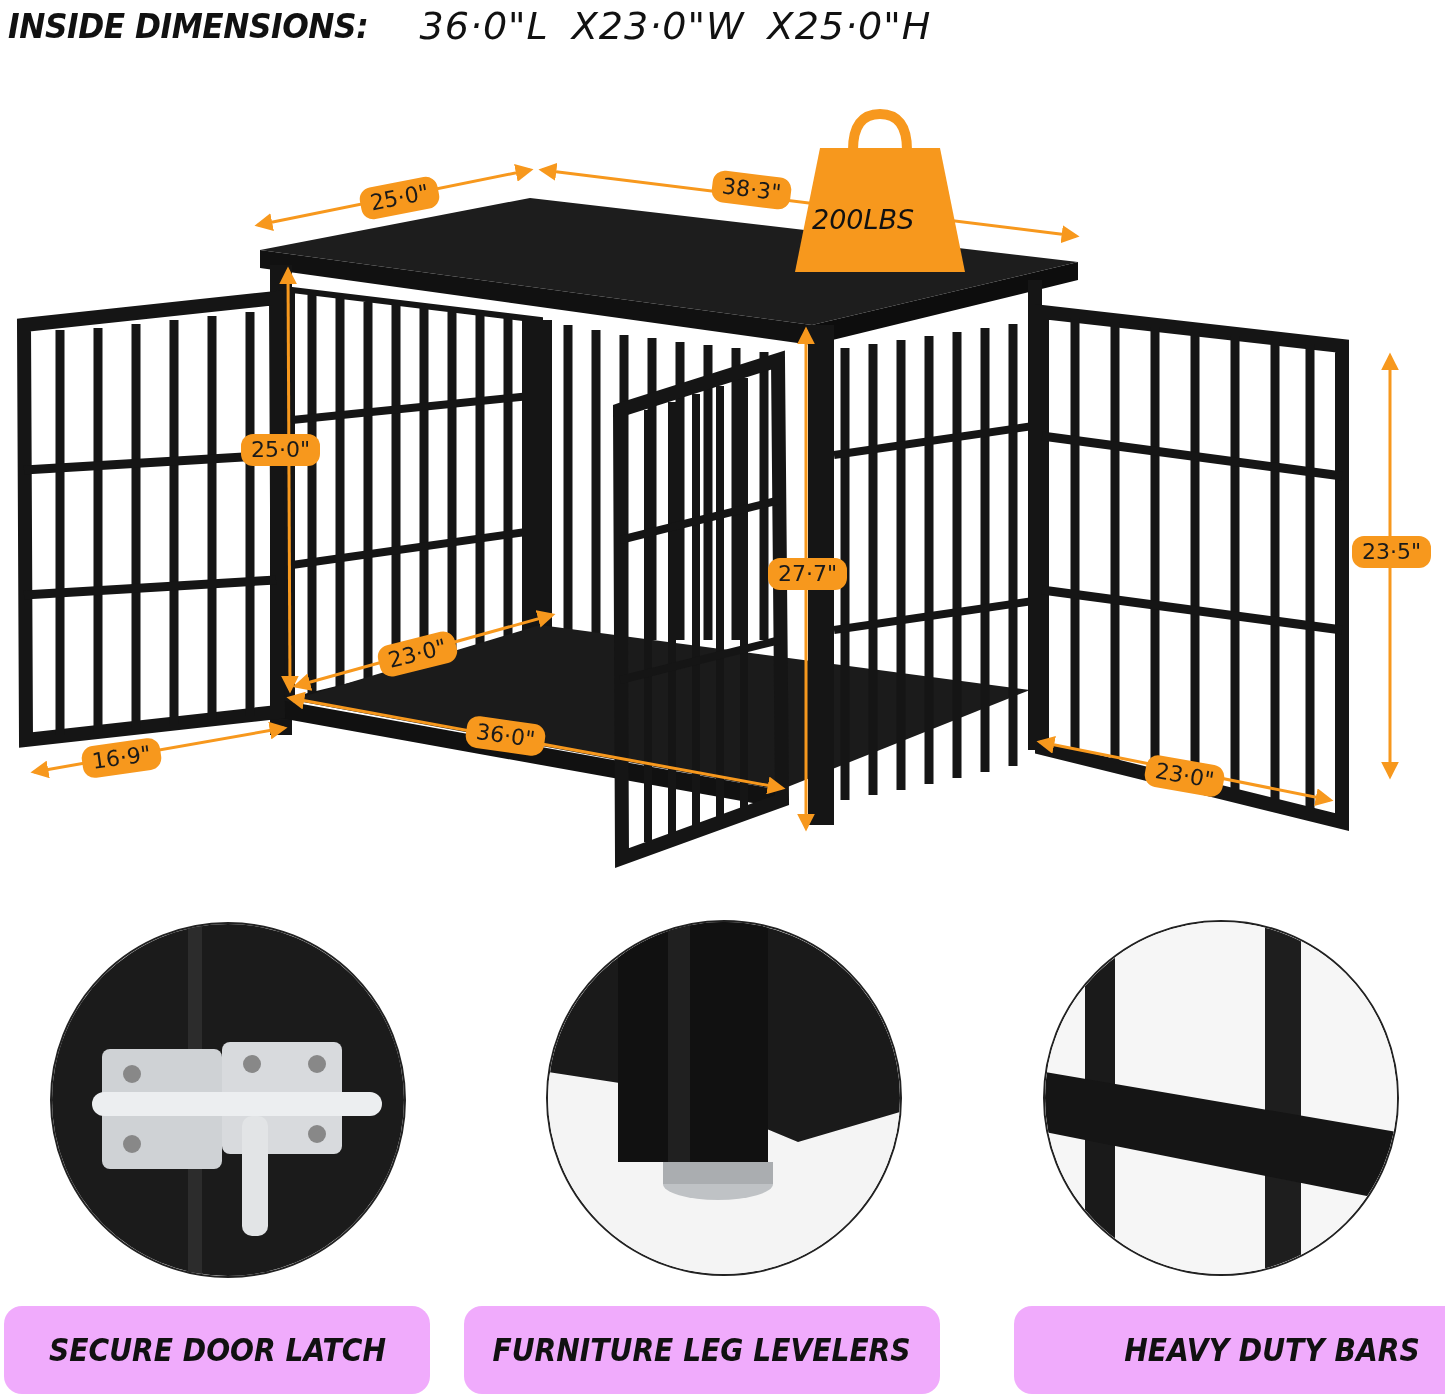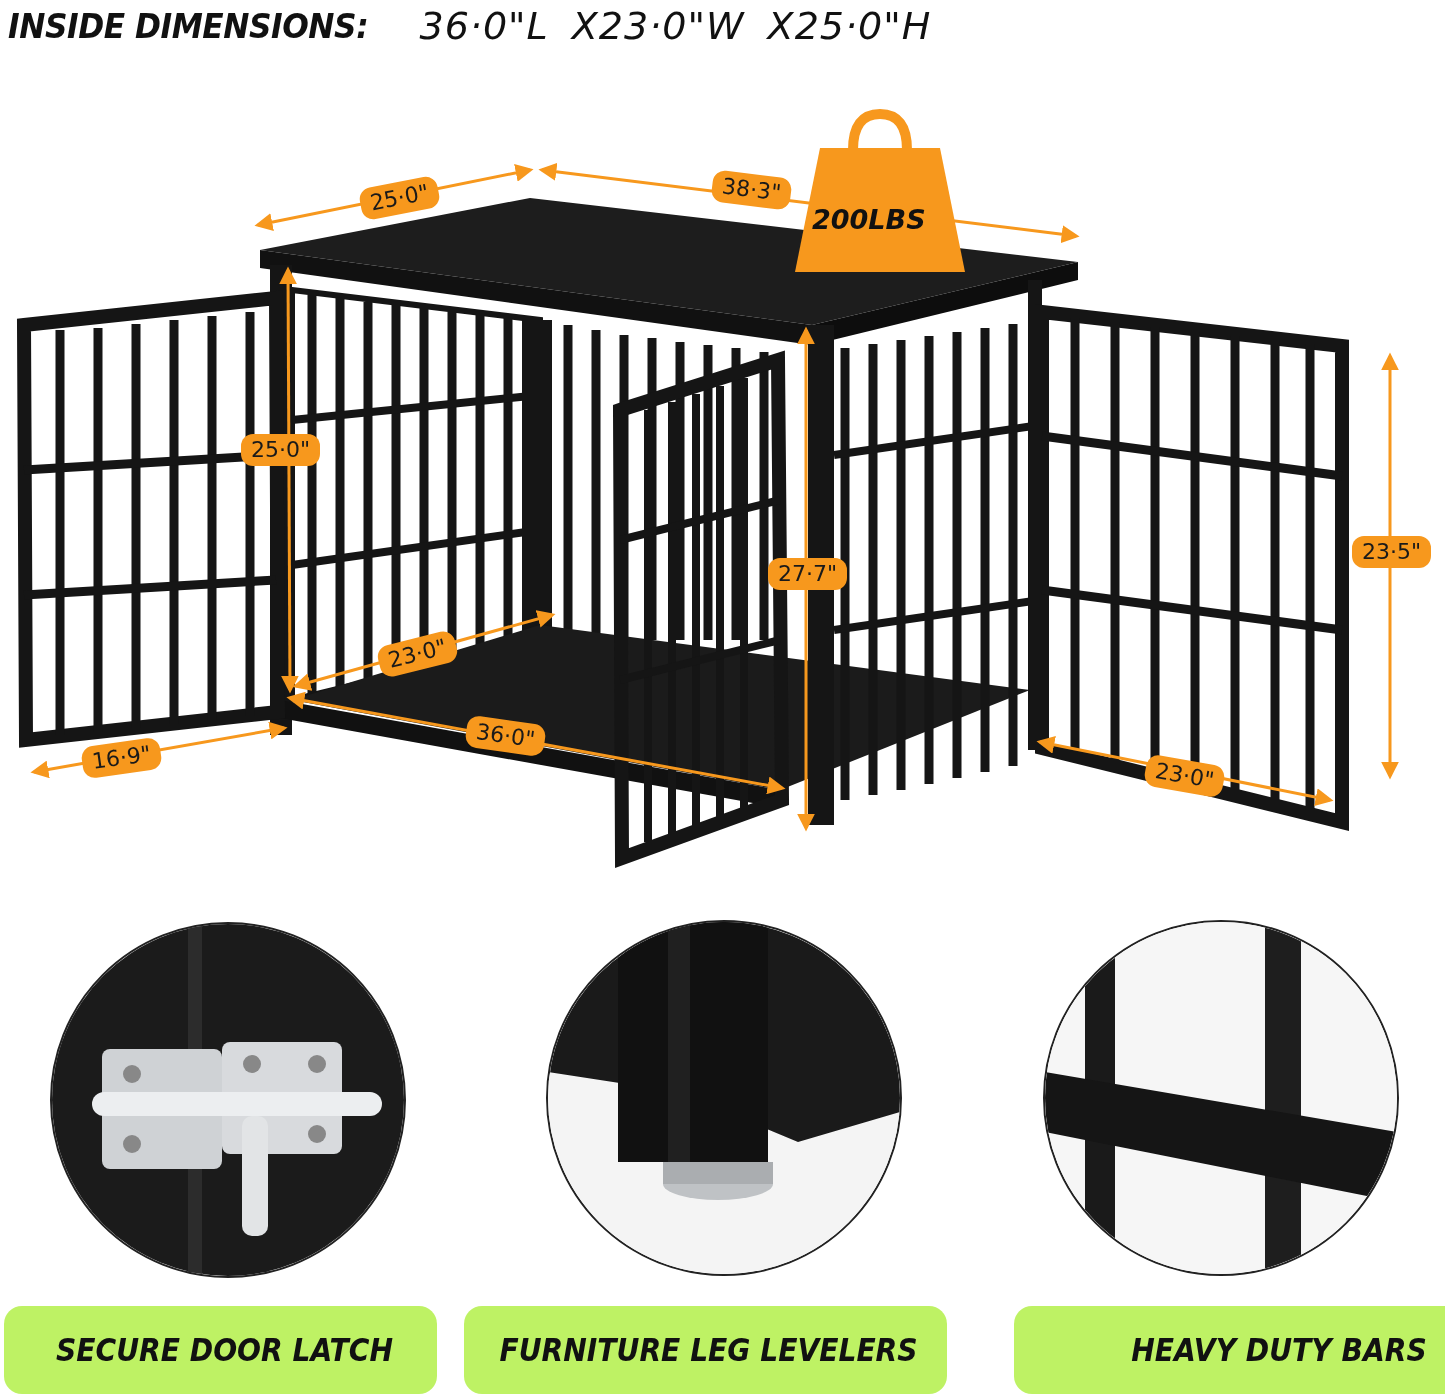--- a/index.html
+++ b/index.html
@@ -2,23 +2,23 @@
 <html><head>
 <meta charset="utf-8">
 <style>
   html,body{margin:0;padding:0;background:#ffffff;}
   body{width:1445px;height:1395px;position:relative;overflow:hidden;font-family:"Liberation Sans",sans-serif;}
   .title{position:absolute;left:8px;top:2px;height:48px;display:flex;align-items:center;white-space:nowrap;}
   .title .lbl{font-family:"DejaVu Sans",sans-serif;font-weight:bold;font-style:italic;font-size:34px;color:#111;letter-spacing:-0.5px;transform:scaleX(0.92);transform-origin:left center;display:inline-block;}
   .title .val{font-family:"DejaVu Sans",sans-serif;font-style:italic;font-size:38px;color:#111;margin-left:20px;letter-spacing:1px;word-spacing:10px;}
   .diagram{position:absolute;left:0;top:90px;width:1445px;height:790px;}
   .dim{position:absolute;background:#f7981d;border-radius:12px;color:#1a1a1a;font-family:"DejaVu Sans",sans-serif;font-size:22px;padding:2px 10px;white-space:nowrap;line-height:28px;}
-  .weight-text{position:absolute;font-family:"DejaVu Sans",sans-serif;font-weight:bold;font-style:italic;font-size:27px;color:#111;}
+  .weight-text{position:absolute;font-family:"DejaVu Sans",sans-serif;font-weight:normal;font-style:italic;font-size:27px;color:#111;}
   .circle{position:absolute;width:352px;height:352px;border-radius:50%;border:2px solid #222;overflow:hidden;background:#fff;}
-  .badge{position:absolute;top:1306px;height:88px;background:#bef264;border-radius:18px;display:flex;align-items:center;justify-content:center;padding-left:7px;}
+  .badge{position:absolute;top:1306px;height:88px;background:#f0abfc;border-radius:18px;display:flex;align-items:center;justify-content:center;}
   .badge span{font-family:"DejaVu Sans",sans-serif;font-weight:bold;font-style:italic;font-size:32px;color:#111;white-space:nowrap;transform:scaleX(0.88);display:inline-block;}
 </style>
 </head>
 <body>
 
 <div class="title">
   <span class="lbl">INSIDE DIMENSIONS:</span>
   <span class="val">36·0"L  X23·0"W  X25·0"H</span>
 </div>
 

